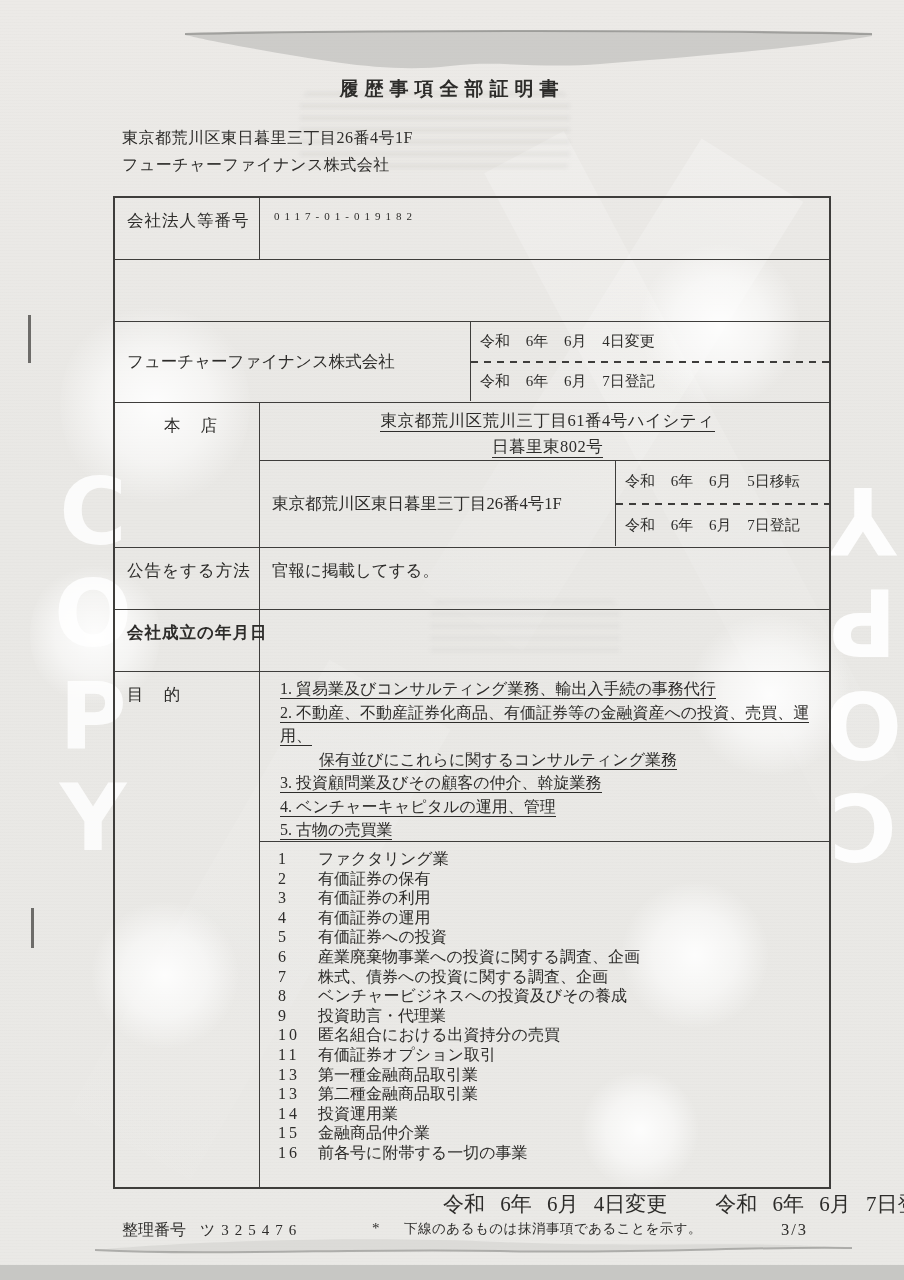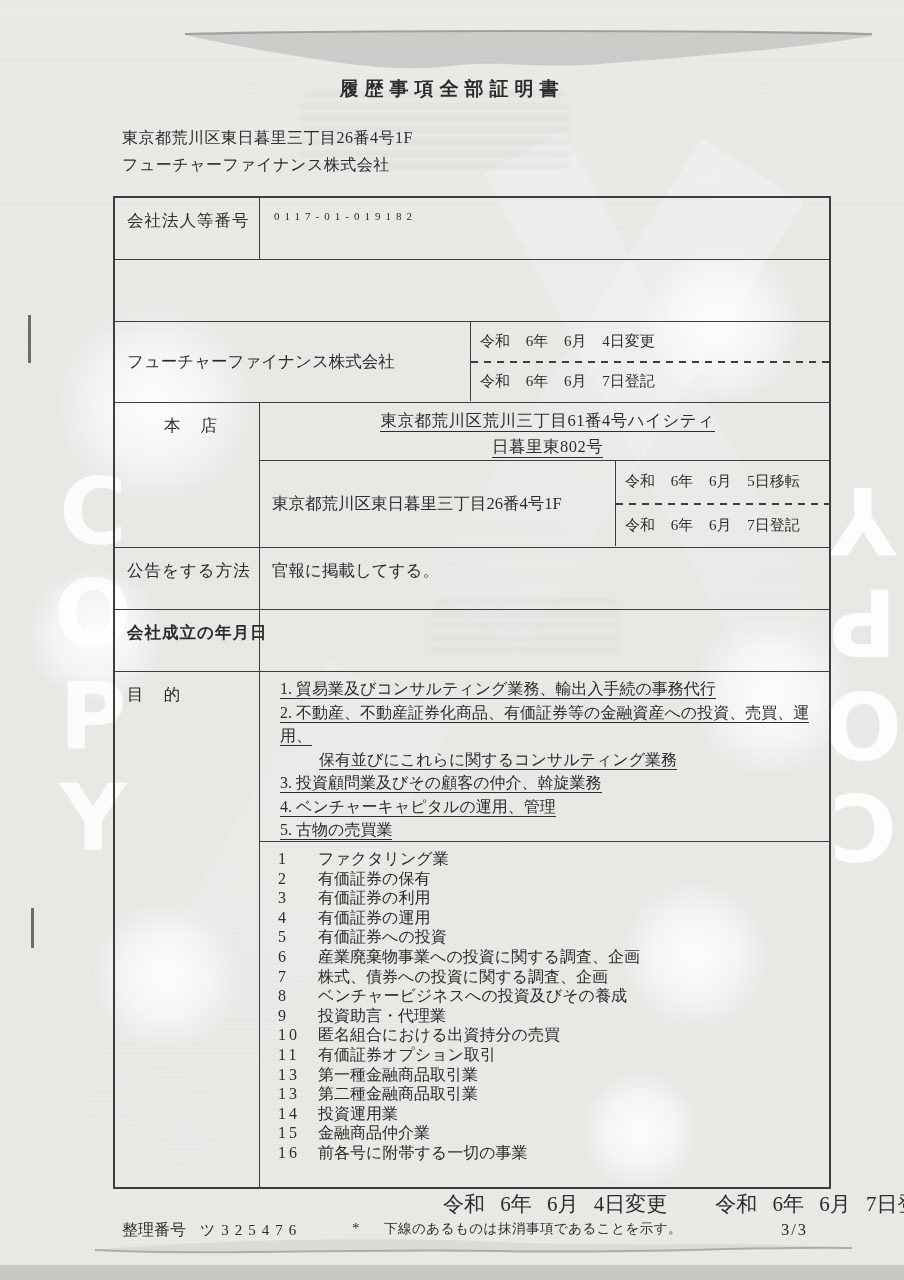--- a/index.html
+++ b/index.html
@@ -68,21 +68,21 @@
   .items-wrap { padding-top:7px; height:346px; font-size:16px; }
   .iline { line-height:19.6px; padding-left:18px; white-space:nowrap; }
   .iline .num { display:inline-block; width:40px; letter-spacing:3px; }
   .purpose-dates { text-align:right; padding-right:8px; font-size:21px;
                    word-spacing:10px; white-space:pre; margin-top:2px; }
   .purpose-dates .gap { margin-left:48px; }
   
   .footer { position:absolute; top:1220px; left:0; width:100%; font-size:16px; }
   .f-ref   { position:absolute; left:122px; white-space:pre; }
   .f-refno { letter-spacing:6px; font-size:15px; margin-left:14px; }
-  .f-note  { position:absolute; left:352px; font-size:13.5px; letter-spacing:.5px; white-space:pre; }
+  .f-note  { position:absolute; left:372px; font-size:13.5px; letter-spacing:.5px; white-space:pre; }
   .f-note .star { font-size:15px; margin-right:24px; }
   .f-page  { position:absolute; right:96px; letter-spacing:2px; font-size:16.5px; }
 </style>
 </head>
 <body>
 
 <div class="page">
 
   <div class="deco">
     <div class="stripe" style="left:552px;top:130px;width:120px;height:530px;transform:rotate(32deg);opacity:.45;"></div>

